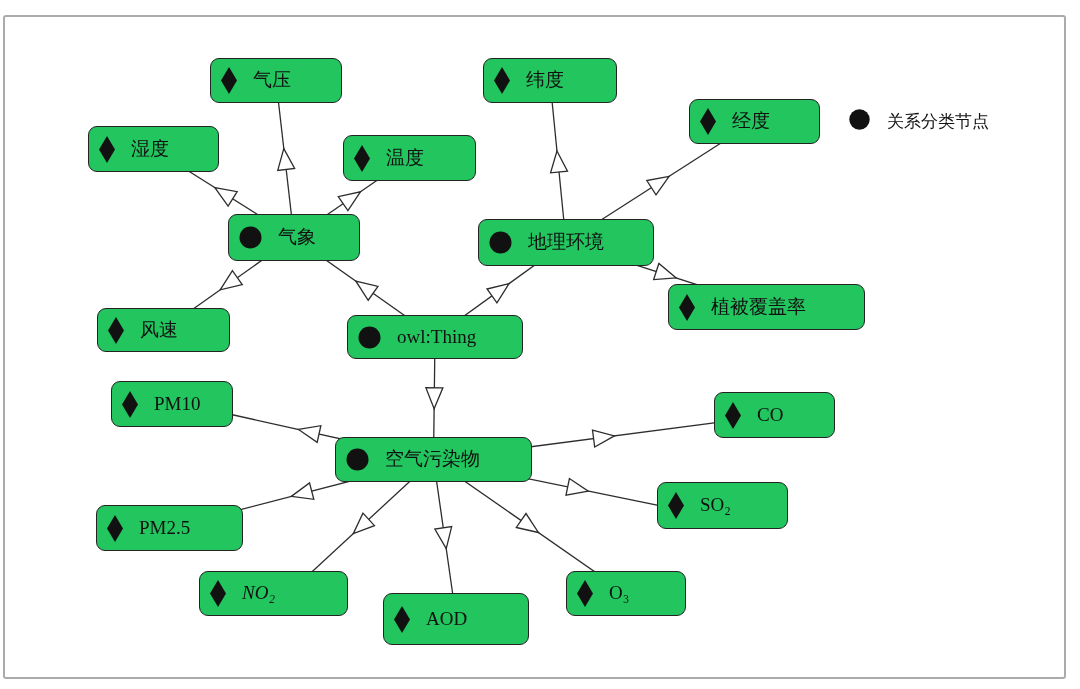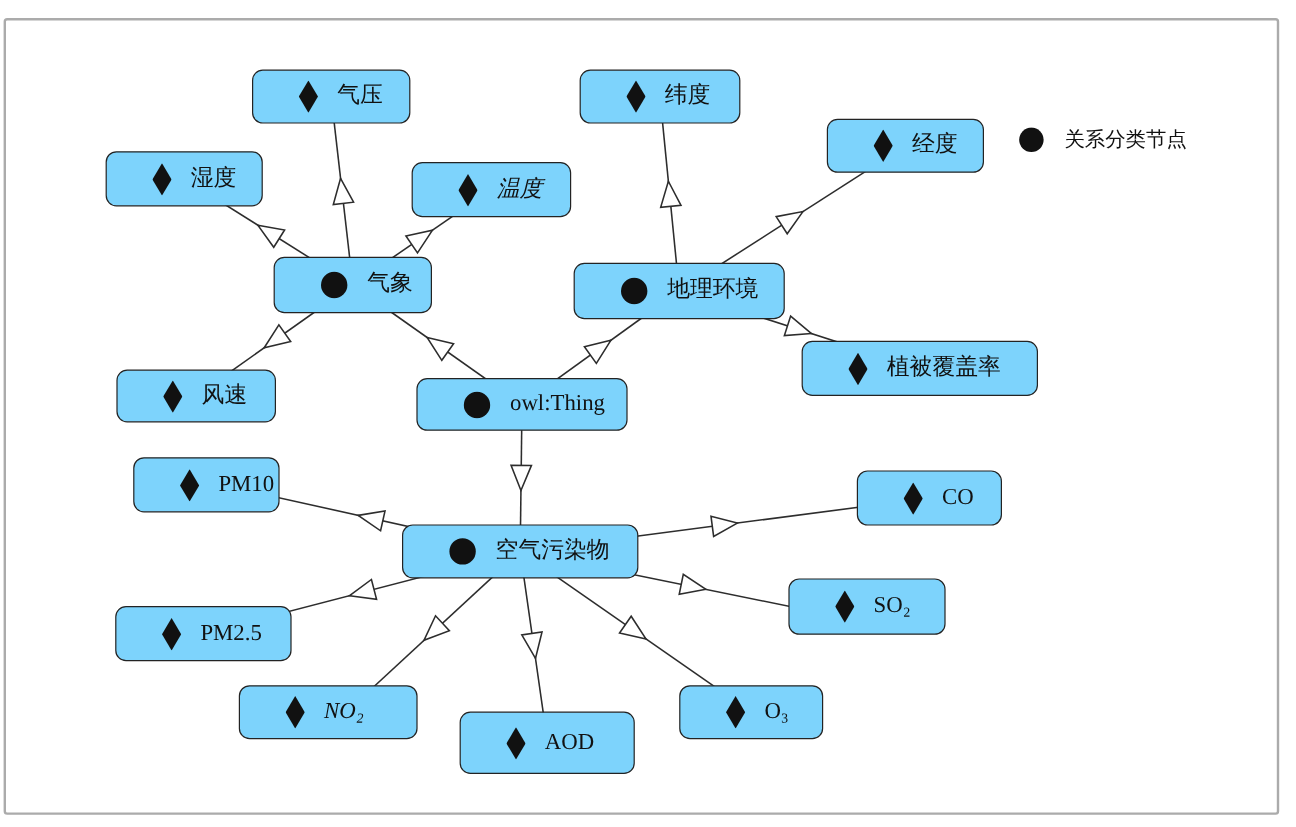--- a/index.html
+++ b/index.html
@@ -9,29 +9,29 @@
     overflow:hidden;
   }
   .frame{
     position:absolute;left:3px;top:15px;width:1059px;height:660px;
     border:2px solid #ababab;border-radius:3px;background:#ffffff;
   }
   #edges{position:absolute;left:0;top:0;width:1080px;height:689px;}
   #nodes .node{
     position:absolute;box-sizing:border-box;
     display:flex;align-items:center;
-    background:#7dd3fc;border:1.8px solid #232323;border-radius:9px;
-    padding-left:38px;gap:16px;
+    background:#22c55e;border:1.8px solid #232323;border-radius:9px;
+    padding-left:10px;gap:16px;
   }
   .node .nlabel{
     font-size:19px;color:#111111;white-space:nowrap;line-height:1;
     padding-bottom:2px;
   }
   .legend{position:absolute;left:849px;top:103px;}
-  .legend-row{display:flex;align-items:center;height:27px;margin-bottom:17px;font-family:Liberation Serif, serif;}
+  .legend-row{display:flex;align-items:flex-end;height:27px;margin-bottom:17px;font-family:Liberation Serif, serif;}
   .legend-row .llabel{
     font-size:17px;color:#111111;margin-left:17px;white-space:nowrap;line-height:1;
   }
 </style>
 </head>
 <body>
 
 <div class="frame"></div>
 
 <svg id="edges" xmlns="http://www.w3.org/2000/svg">
@@ -77,21 +77,21 @@
         <polygon points="8,0 16,13.5 8,27 0,13.5" fill="#111111"></polygon>
       </svg>
       <span class="nlabel">气压</span>
     </div>
     <div class="node entity" style="left: 88px; top: 126px; width: 131px; height: 46px;">
       <svg width="16" height="27">
         <polygon points="8,0 16,13.5 8,27 0,13.5" fill="#111111"></polygon>
       </svg>
       <span class="nlabel">湿度</span>
     </div>
-    <div class="node entity" style="left: 343px; top: 135px; width: 133px; height: 46px; font-style: italic;">
+    <div class="node entity" style="left: 343px; top: 135px; width: 133px; height: 46px;">
       <svg width="16" height="27">
         <polygon points="8,0 16,13.5 8,27 0,13.5" fill="#111111"></polygon>
       </svg>
       <span class="nlabel">温度</span>
     </div>
     <div class="node entity" style="left: 483px; top: 58px; width: 134px; height: 45px;">
       <svg width="16" height="27">
         <polygon points="8,0 16,13.5 8,27 0,13.5" fill="#111111"></polygon>
       </svg>
       <span class="nlabel">纬度</span>

